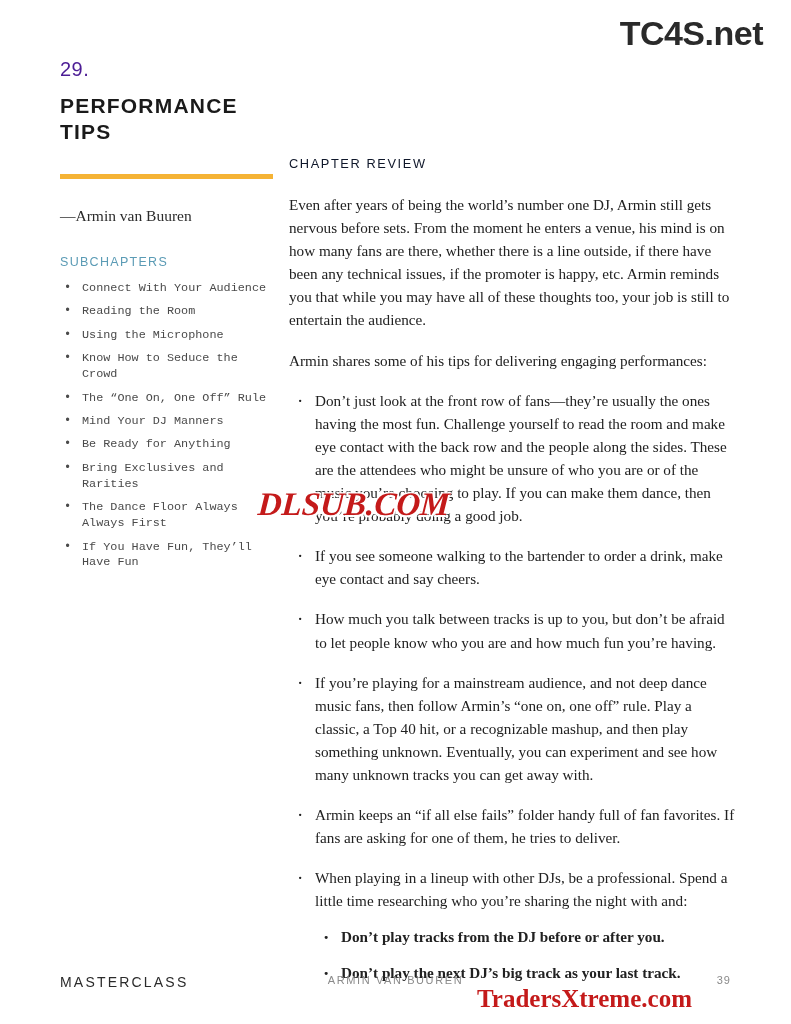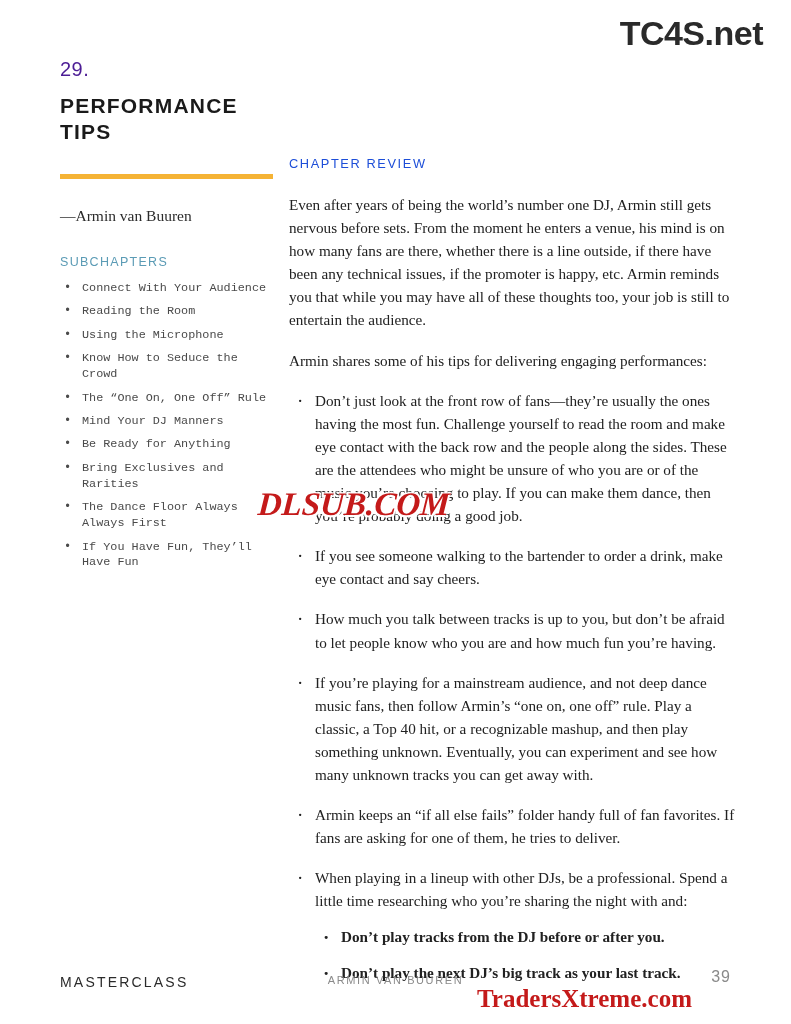--- a/index.html
+++ b/index.html
@@ -145,21 +145,21 @@
   .right-col {
     position: absolute;
     left: 289px;
     top: 156px;
     width: 447px;
   }
   .review-head {
     font-family: "Liberation Sans", sans-serif;
     font-size: 12.8px;
     letter-spacing: 1.6px;
-    color: #1d4ed8;
+    color: #0f172a;
     text-transform: uppercase;
     margin-bottom: 22px;
   }
   .body-p {
     font-family: "Liberation Serif", serif;
     font-size: 15.2px;
     line-height: 1.52;
     color: #212121;
     margin: 0 0 17px 0;
   }
@@ -229,21 +229,21 @@
     font-size: 11px;
     letter-spacing: 1.6px;
     color: #8a8a8a;
     text-transform: uppercase;
   }
   .footer-page {
     position: absolute;
     right: 60px;
     bottom: 38px;
     font-family: "Liberation Sans", sans-serif;
-    font-size: 16px;
+    font-size: 11px;
     letter-spacing: 1px;
     color: #8a8a8a;
   }
 </style>
 </head>
 <body>
 
 <div class="page">
 
   <div class="left-col">

